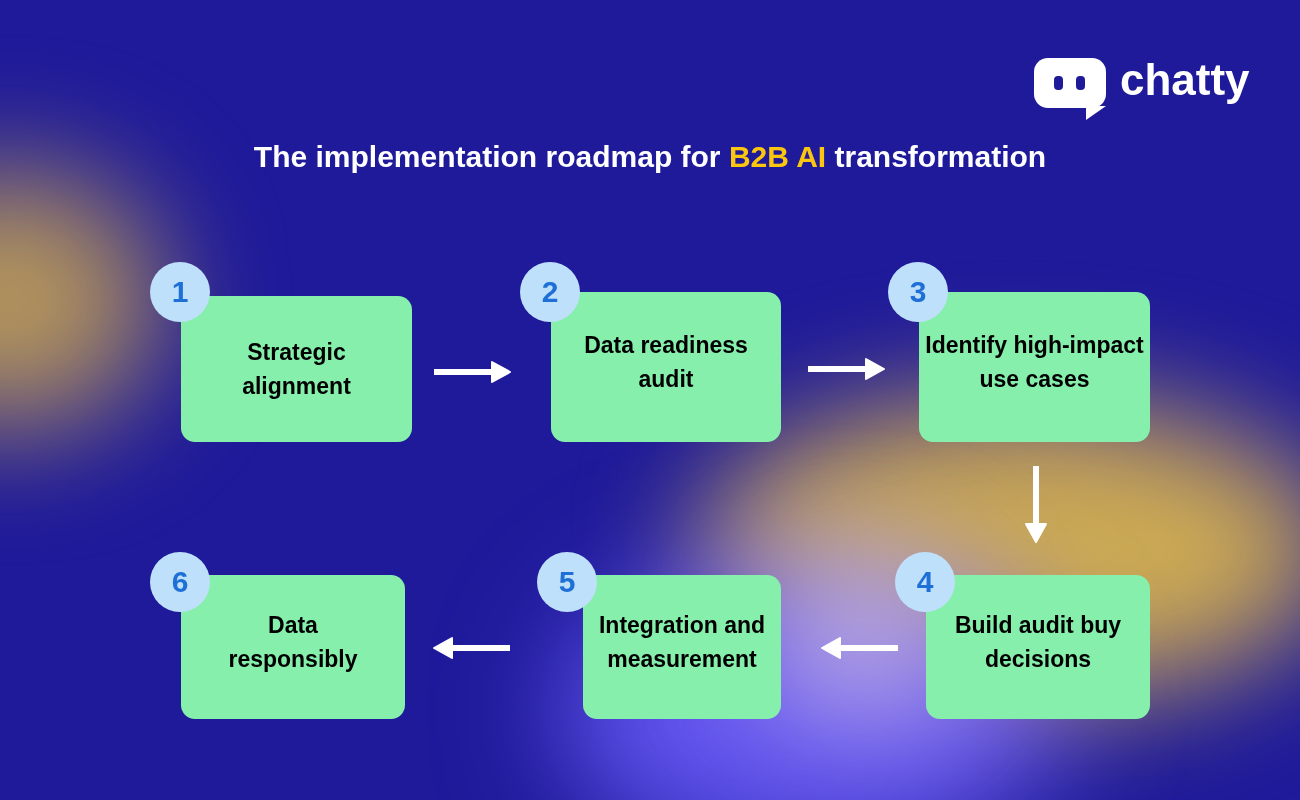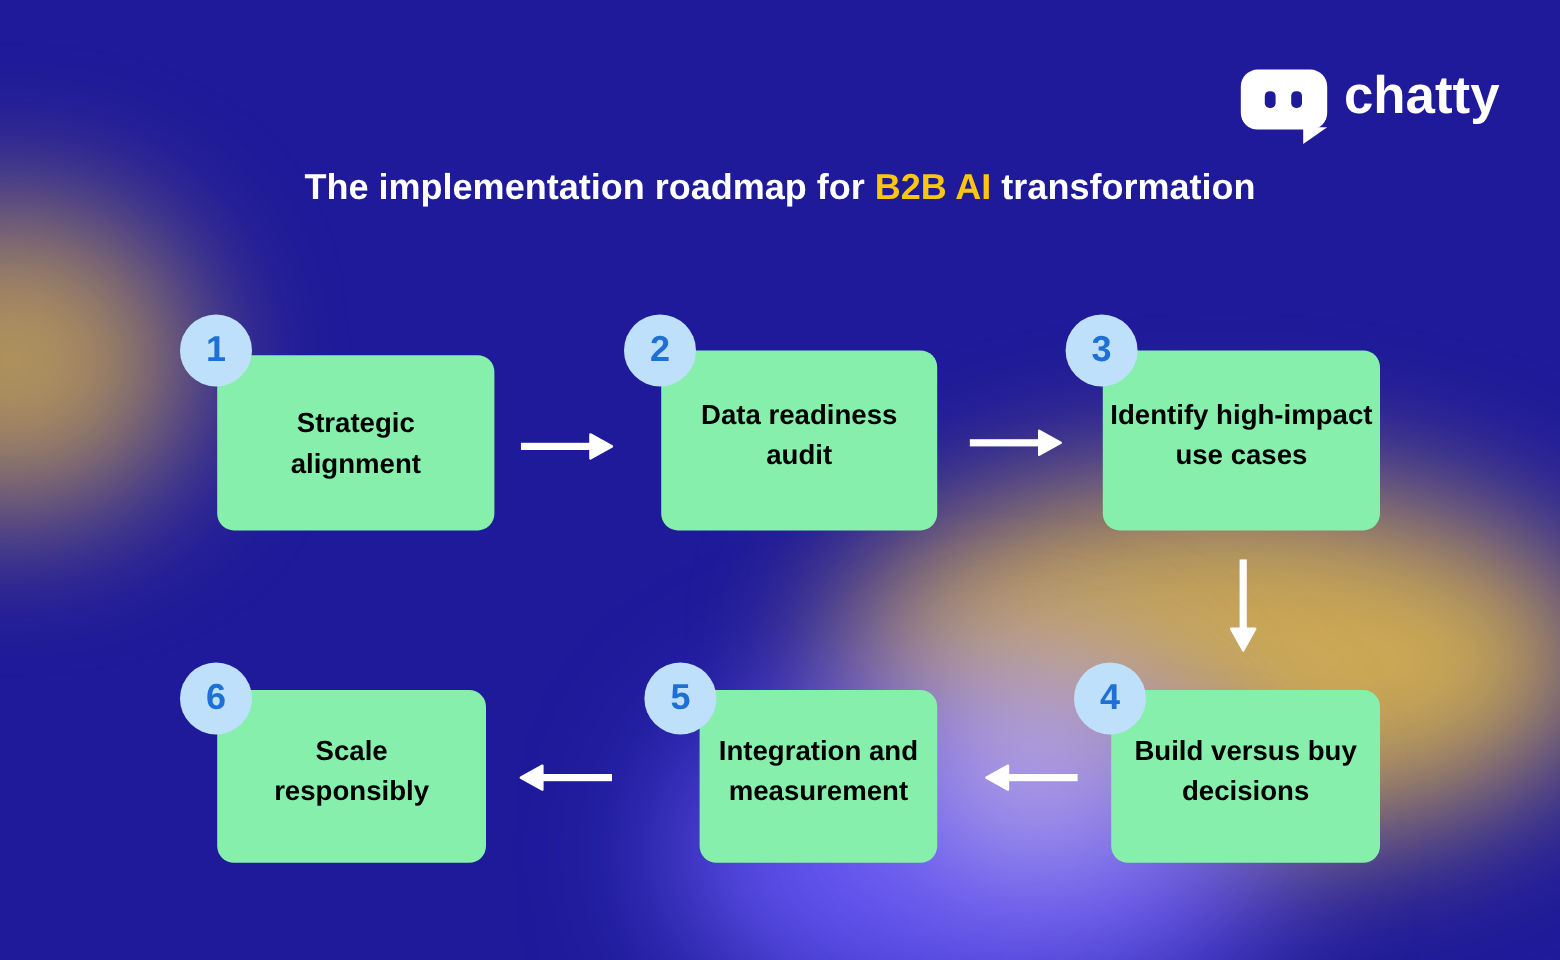--- a/index.html
+++ b/index.html
@@ -51,31 +51,31 @@
     <span style="width:200px;margin-top:-10px">Data readiness audit</span>
   </div>
 <div class="num" style="left:520px;top:262px;">2</div>
 
 <div class="box" style="left:919px;top:292px;width:231px;height:150px;">
     <span style="width:225px;margin-top:-10px">Identify high-impact use cases</span>
   </div>
 <div class="num" style="left:888px;top:262px;">3</div>
 
 <div class="box" style="left:926px;top:575px;width:224px;height:144px;">
-    <span style="width:220px;margin-top:-10px">Build versus buy decisions</span>
+    <span style="width:220px;margin-top:-10px">Build audit buy decisions</span>
   </div>
 <div class="num" style="left:895px;top:552px;">4</div>
 
 <div class="box" style="left:583px;top:575px;width:198px;height:144px;">
     <span style="width:220px;margin-top:-10px">Integration and measurement</span>
   </div>
 <div class="num" style="left:537px;top:552px;">5</div>
 
 <div class="box" style="left:181px;top:575px;width:224px;height:144px;">
-    <span style="width:160px;margin-top:-10px">Scale responsibly</span>
+    <span style="width:160px;margin-top:-10px">Data responsibly</span>
   </div>
 <div class="num" style="left:150px;top:552px;">6</div>
 
 <svg class="arrow" style="left:434px;top:360px" width="80" height="24">
     <rect x="0" y="9" width="60" height="6" fill="#fff"></rect>
     <path d="M58 2 L76 12 L58 22 Z" fill="#fff" stroke="#fff" stroke-linejoin="round" stroke-width="2"></path>
   </svg>
 <svg class="arrow" style="left:808px;top:357px" width="80" height="24">
     <rect x="0" y="9" width="60" height="6" fill="#fff"></rect>
     <path d="M58 2 L76 12 L58 22 Z" fill="#fff" stroke="#fff" stroke-linejoin="round" stroke-width="2"></path>

